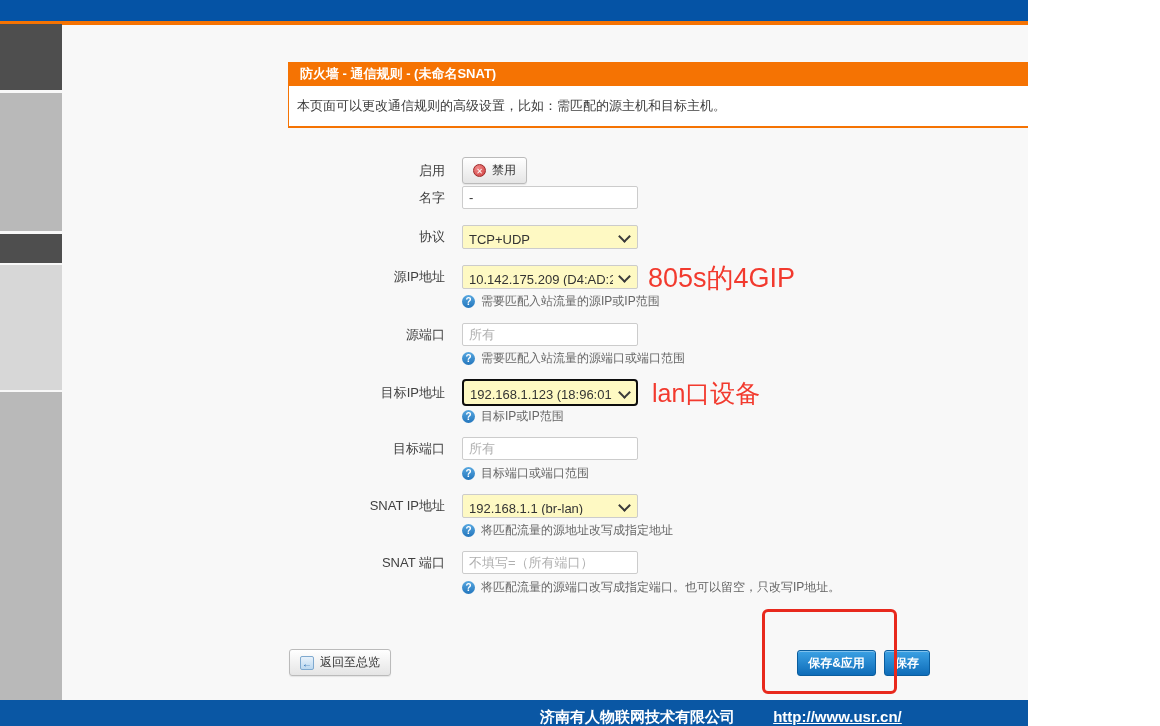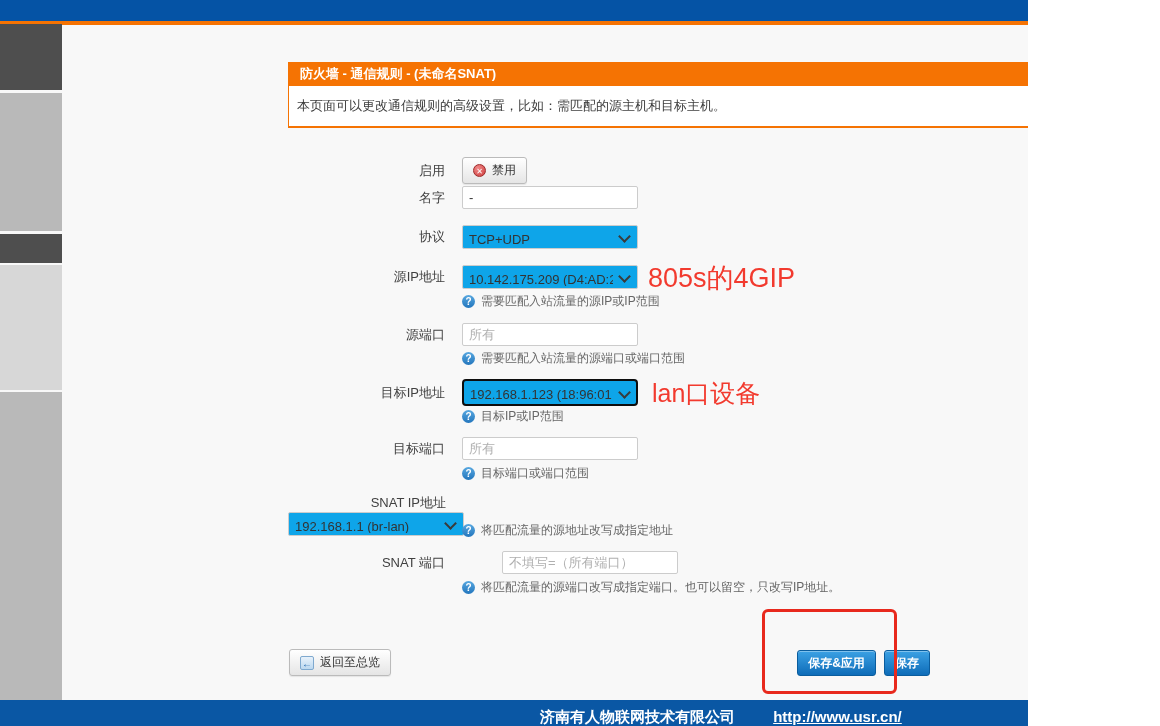--- a/index.html
+++ b/index.html
@@ -26,21 +26,21 @@
     box-sizing:border-box;display:flex;align-items:center;padding-left:8px;font-size:13px;color:#3c3c3c;}
 
   
   .row{position:absolute;left:288px;display:flex;align-items:center;}
   .lbl{width:174px;text-align:right;padding-right:17px;font-size:13px;color:#404040;box-sizing:border-box;flex:none;}
   .txt{box-sizing:border-box;width:176px;height:23px;border:1px solid #ccc;border-radius:2px;background:#fff;
     padding:2px 6px;font-size:13px;color:#333;font-family:inherit;}
   .txt::placeholder{color:#b0b0b0;}
   .selwrap{position:relative;width:176px;height:24px;flex:none;}
   .selwrap select{appearance:none;-webkit-appearance:none;-moz-appearance:none;width:100%;height:100%;
-    border:1px solid #ccc;border-radius:2px;background:#0ea5e9;font-size:13px;color:#333;
+    border:1px solid #ccc;border-radius:2px;background:#fef9c3;font-size:13px;color:#333;
     padding:6px 24px 2px 6px;font-family:inherit;}
   .selwrap .chev{position:absolute;right:9px;top:7px;width:7px;height:7px;border-right:2px solid #3a3a3a;
     border-bottom:2px solid #3a3a3a;transform:rotate(45deg);pointer-events:none;}
   .selwrap.focused{height:27px;}
   .selwrap.focused select{border:2px solid #0d0d0d;border-radius:4px;}
 
   .hint{position:absolute;left:462px;display:flex;align-items:center;font-size:12px;color:#666;}
   .qicon{display:inline-block;width:13px;height:13px;border-radius:50%;flex:none;
     background:linear-gradient(#58a8e0,#2376bd);color:#fff;font-size:10px;font-weight:bold;
     text-align:center;line-height:13px;margin-right:6px;}
@@ -153,35 +153,35 @@
 
   <div class="row" style="top:437px;">
     <span class="lbl">目标端口</span>
     <input class="txt" type="text" placeholder="所有" style="">
   </div>
   <div class="hint" style="top:465px;">
     <span class="qicon">?</span>
     <span>目标端口或端口范围</span>
   </div>
 
-  <div class="row" style="top:494px;flex-direction:column;">
+  <div class="row" style="top:494px;">
     <span class="lbl">SNAT IP地址</span>
     <span class="selwrap">
       <select>
         <option>192.168.1.1 (br-lan)</option>
       </select>
       <span class="chev"></span>
     </span>
   </div>
   <div class="hint" style="top:522px;">
     <span class="qicon">?</span>
     <span>将匹配流量的源地址改写成指定地址</span>
   </div>
 
-  <div class="row" style="top:551px;gap:40px;">
+  <div class="row" style="top:551px;">
     <span class="lbl">SNAT 端口</span>
     <input class="txt" type="text" placeholder="不填写=（所有端口）" style="">
   </div>
   <div class="hint" style="top:579px;">
     <span class="qicon">?</span>
     <span>将匹配流量的源端口改写成指定端口。也可以留空，只改写IP地址。</span>
   </div>
 
   <button class="btn-gray" style="position:absolute;left:289px;top:649px;">
     <span class="back-ico">←</span>

